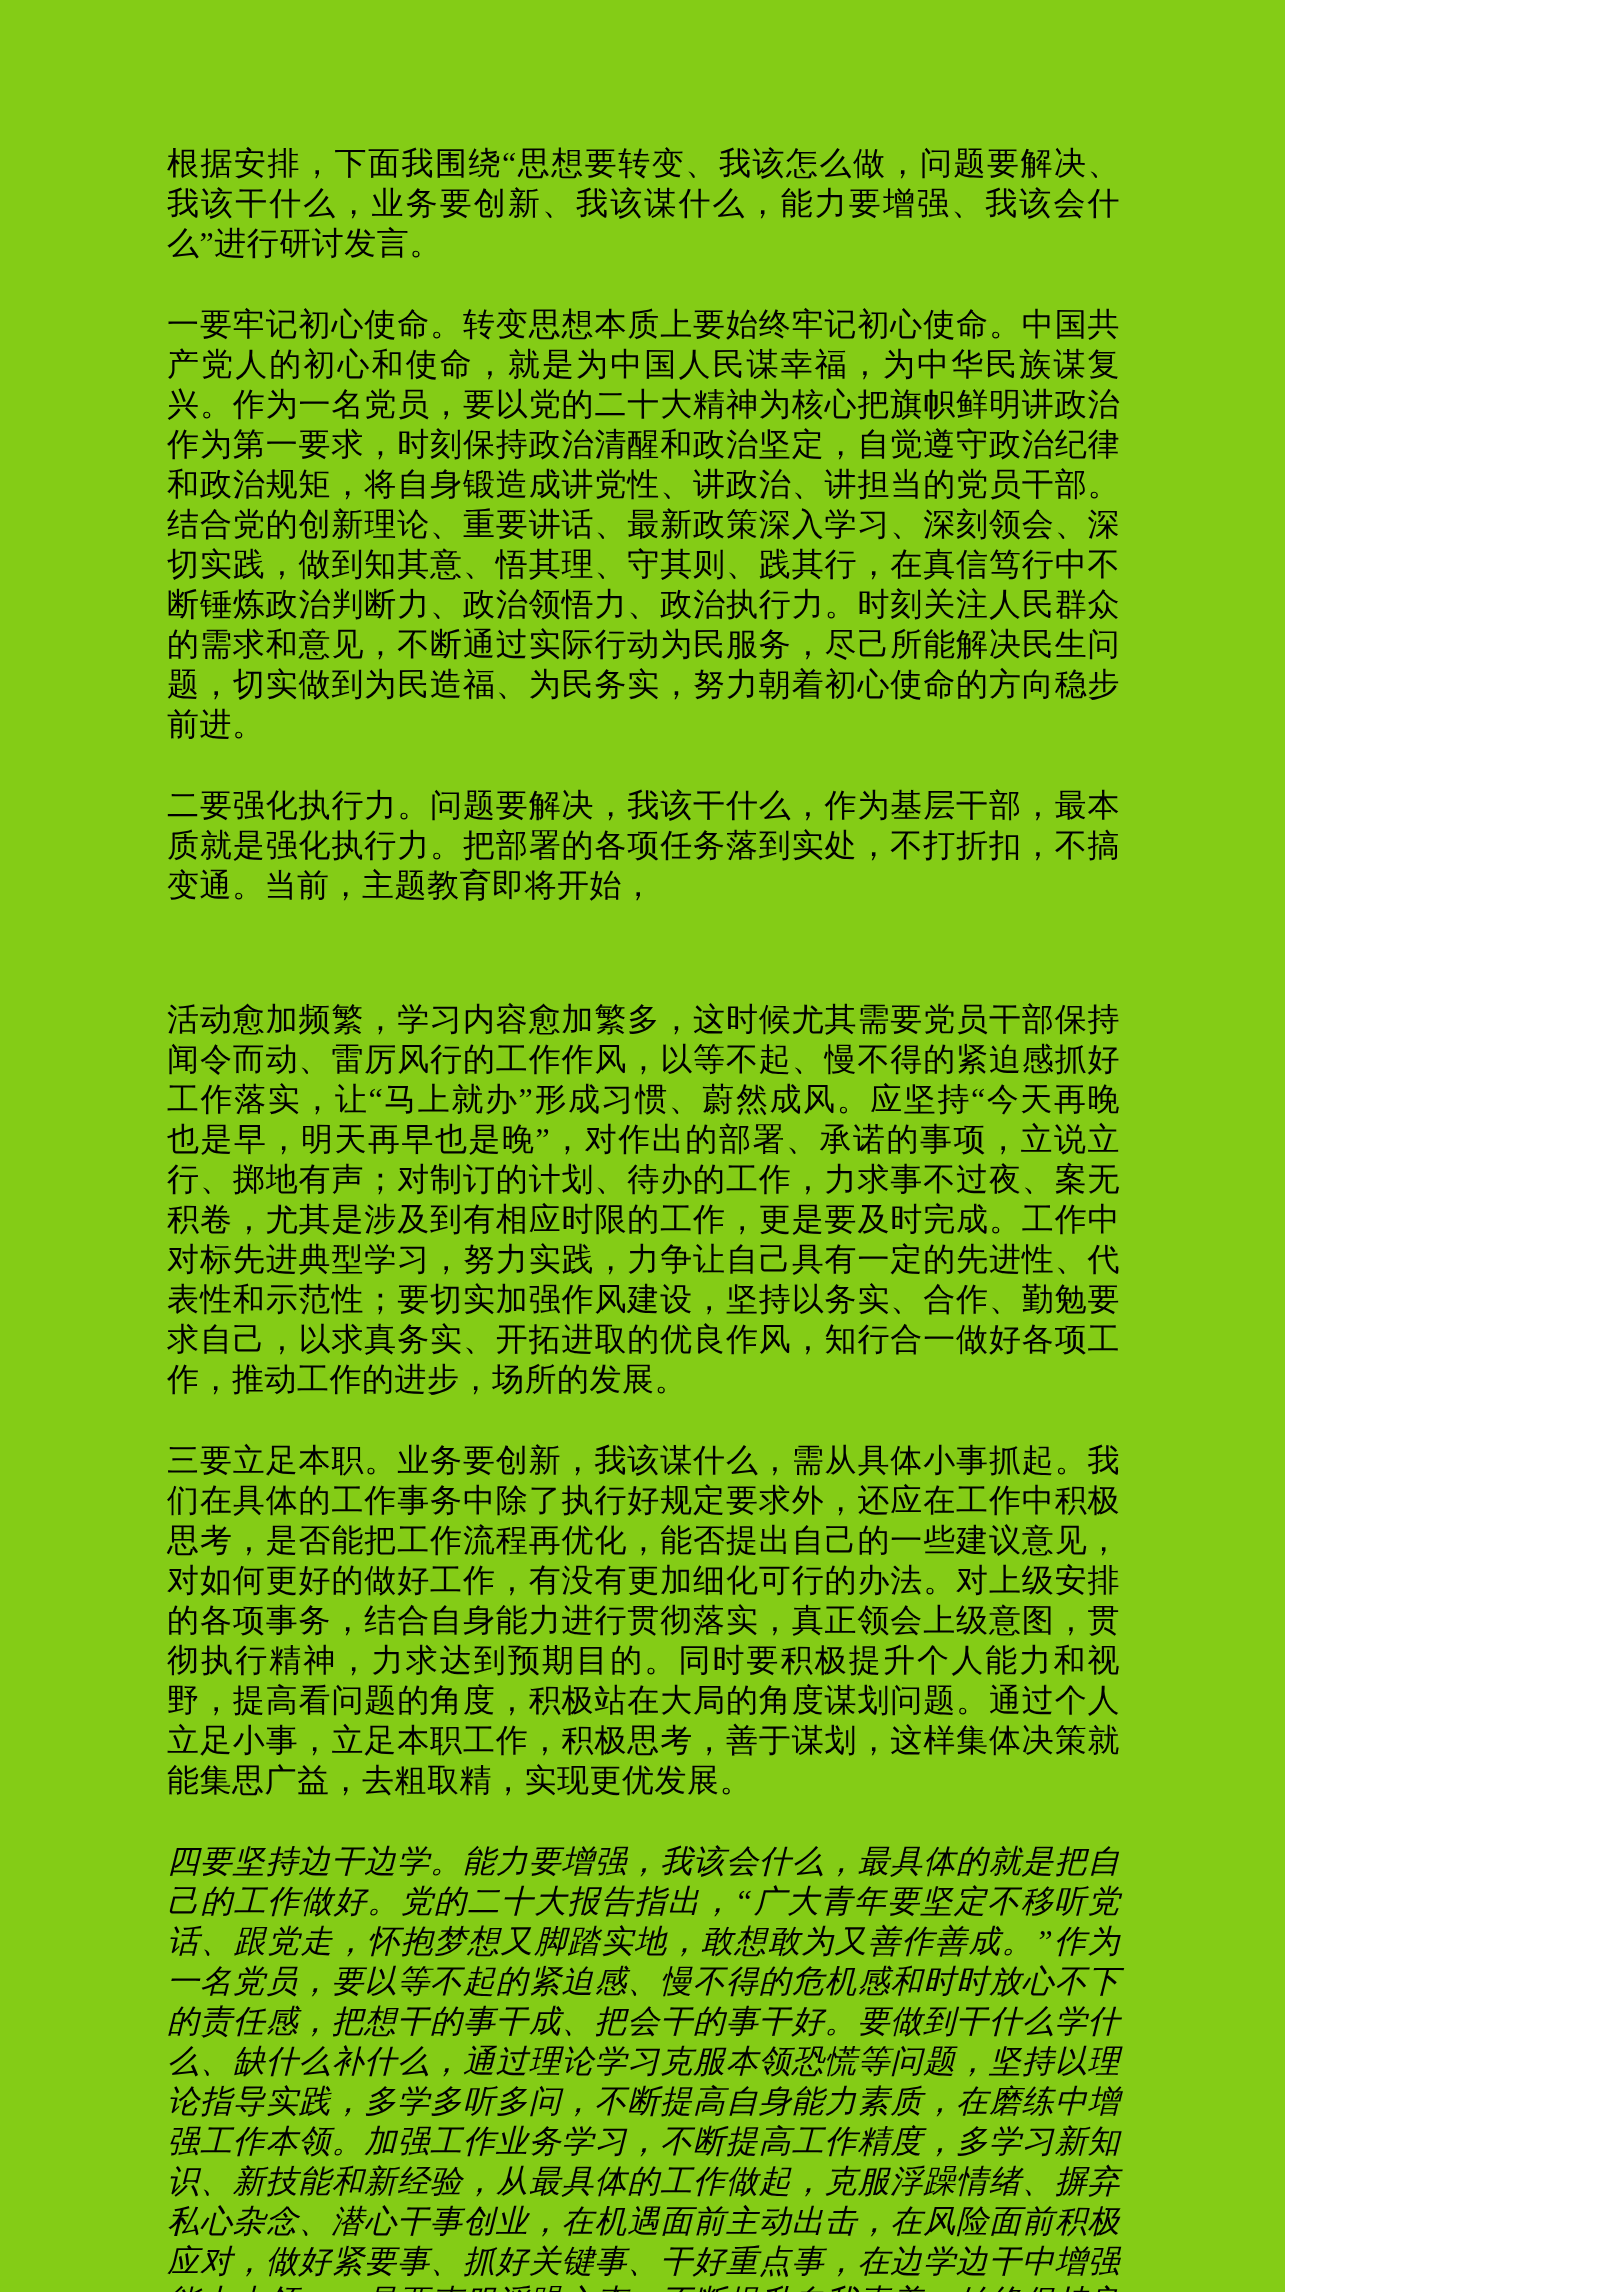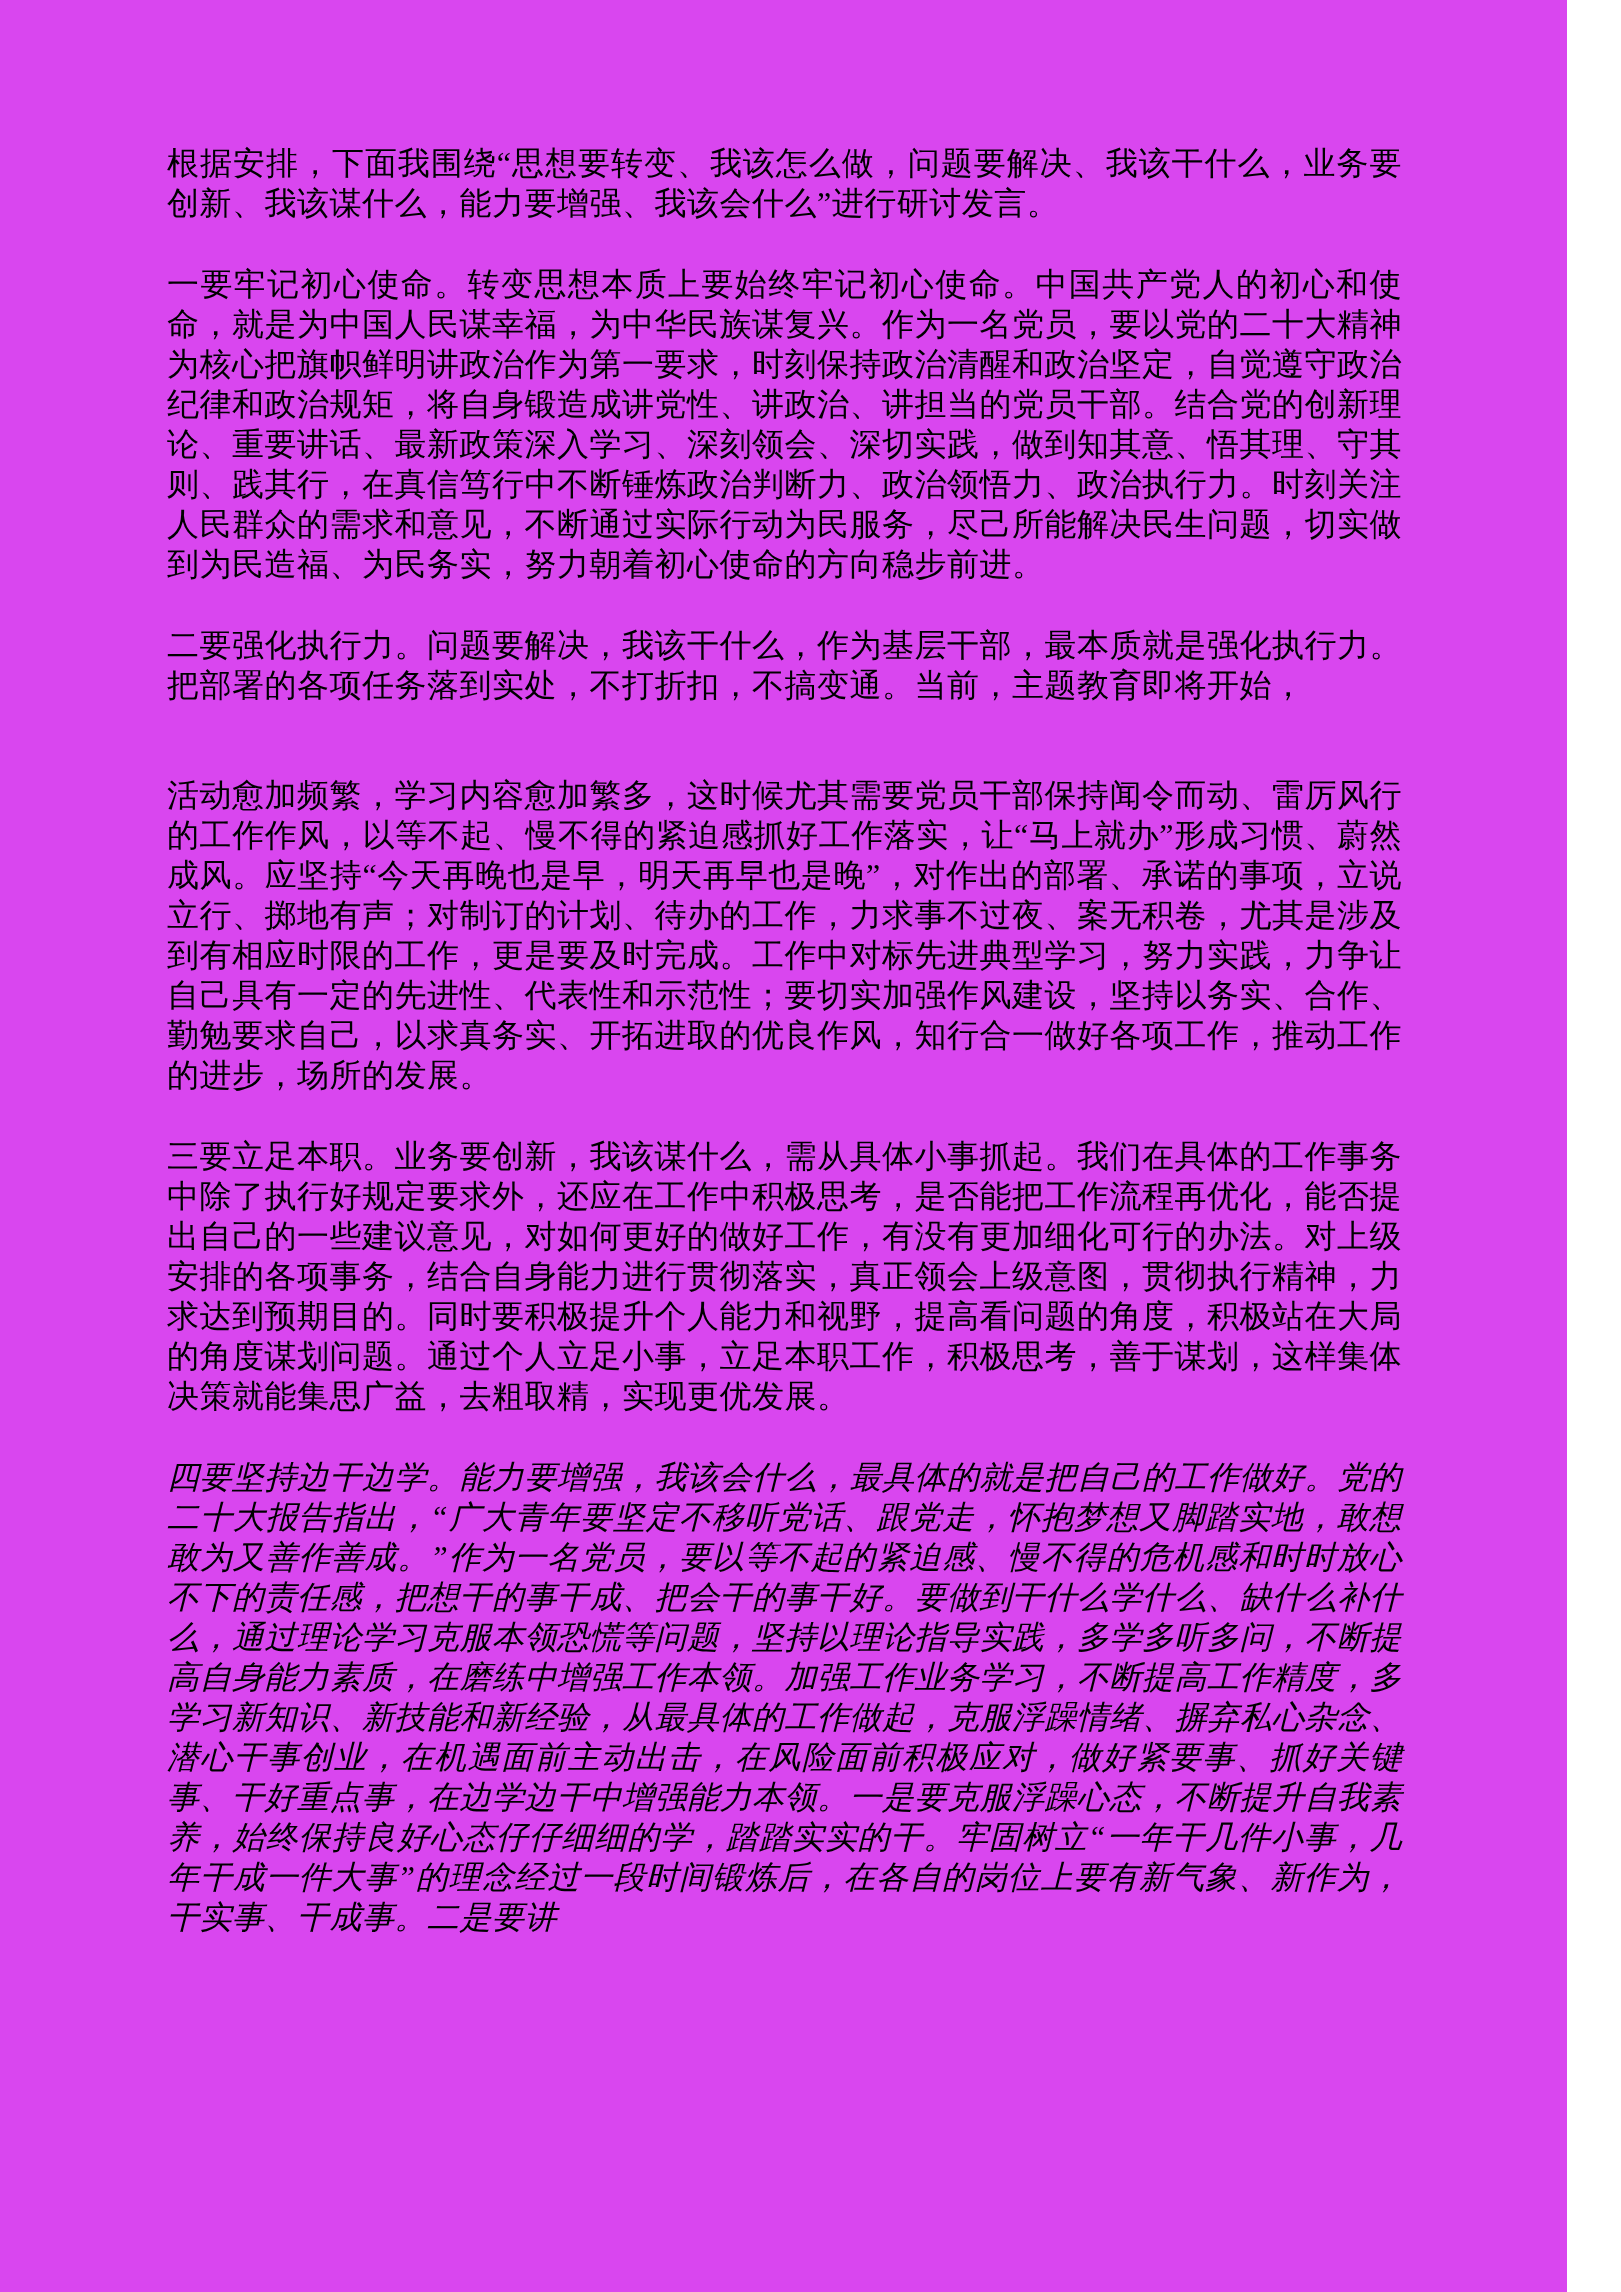--- a/index.html
+++ b/index.html
@@ -9,36 +9,36 @@
     body {
       width: 1621px;
       height: 2293px;
       background: #ffffff;
       color: #000000;
       font-family: "Liberation Serif", "DejaVu Serif", serif;
       overflow: hidden;
     }
     .page {
       box-sizing: border-box;
-      width: 1567px;
+      width: 1285px;
       height: 2293px;
       padding: 143px 165px 0 167px;
-      background: #d946ef;
+      background: #84cc16;
     }
     .para {
       margin: 0 0 41px 0;
       font-size: 32px;
       line-height: 40px;
       text-align: justify;
       text-justify: inter-character;
       word-break: break-all;
       letter-spacing: 0.5px;
     }
     .para.gap-large {
-      margin-bottom: 70px;
+      margin-bottom: 94px;
     }
     .para:last-child {
       margin-bottom: 0;
       font-style: italic;
     }
   </style>
 </head>
 <body>
 
 <div class="page">

